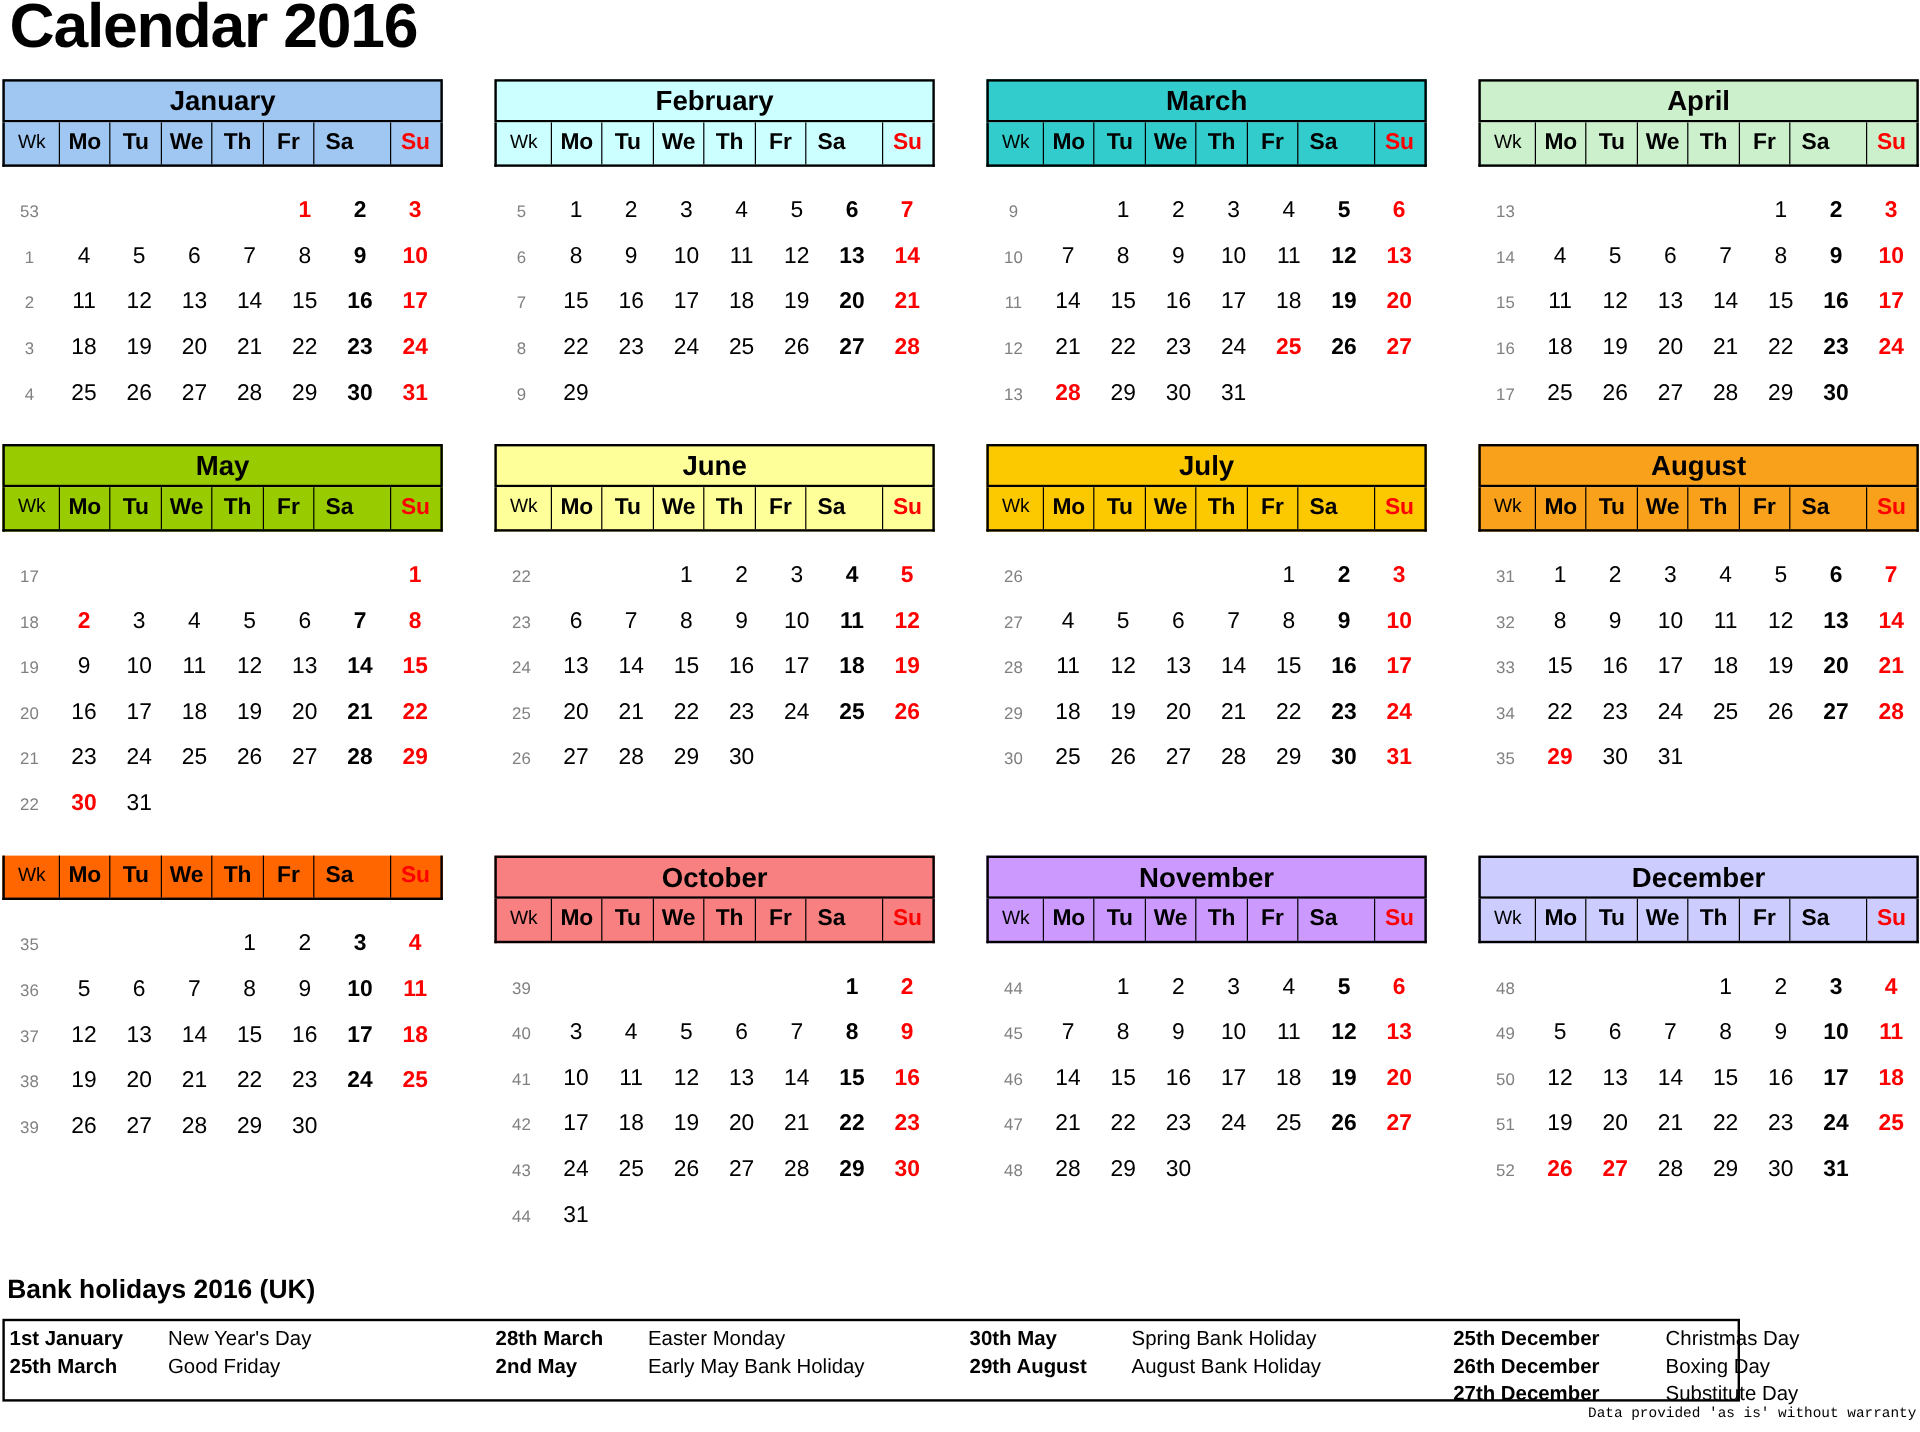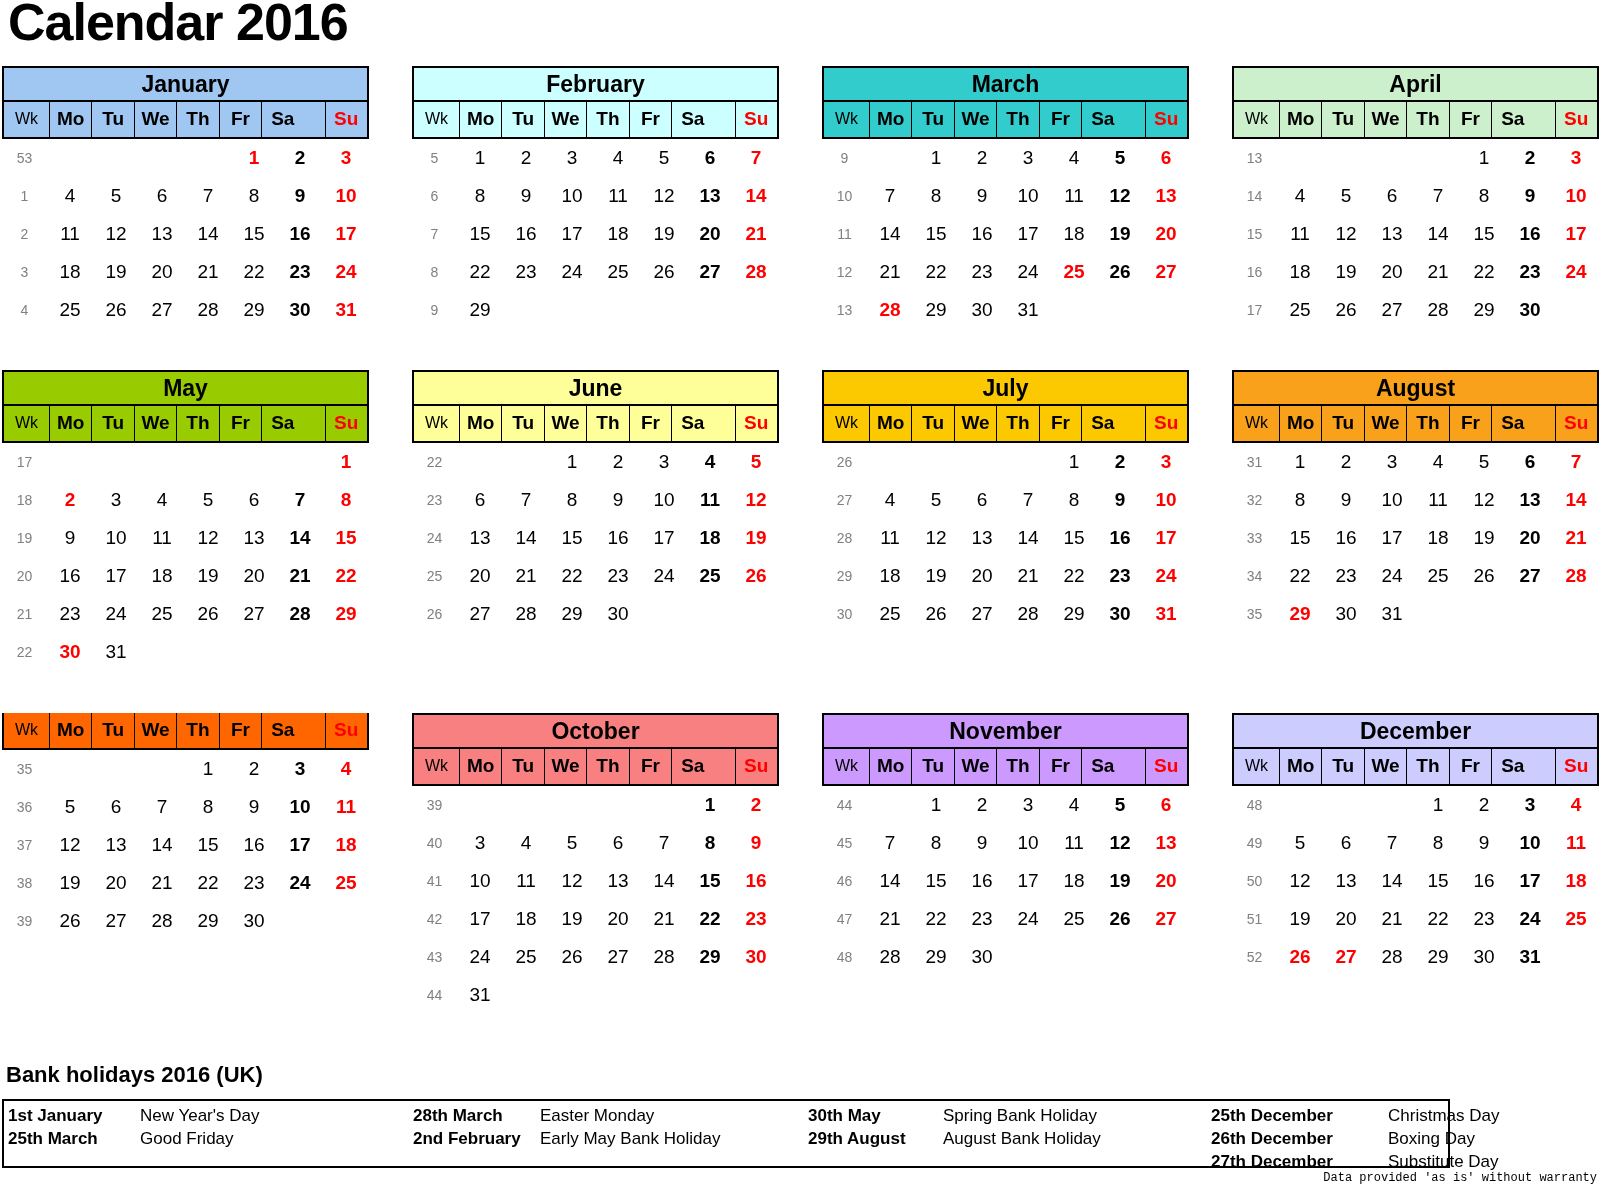--- a/index.html
+++ b/index.html
@@ -25,21 +25,21 @@
     background:var(--hdr);height:37px;
   }
   .wh-cell{
     box-sizing:border-box;flex:1;border-left:1px solid #000;
     text-align:center;line-height:33px;font-weight:bold;font-size:19px;
   }
   .wh-cell:first-child{border-left:none;}
   .wh-wk{flex:0 0 45px;font-weight:normal;color:#000000;font-size:16px;}
   .red-text{color:#ff0000;margin-left:21px;}
 
-  .day-grid{padding-top:0;}
+  .day-grid{padding-top:18px;}
   .day-row{display:flex;height:38px;align-items:center;}
   .wk-num{flex:0 0 45px;text-align:center;font-size:14px;color:#808080;}
   .day{flex:1;text-align:center;font-size:19px;}
   .bold-day{font-weight:bold;}
   .red-day{font-weight:bold;color:#ff0000;}
 
   .bh-title{position:absolute;left:6px;top:1062px;margin:0;font-size:22px;font-weight:bold;}
   .bh-box{
     position:absolute;left:2px;top:1099px;width:1448px;height:69px;
     box-sizing:border-box;border:2px solid #000;
@@ -869,21 +869,21 @@
   </div>
 
 <h2 class="bh-title">Bank holidays 2016 (UK)</h2>
 <div class="bh-box">
   <div class="bh-col bh-col1">
       <div class="bh-entry"><span class="bh-date">1st January</span><span class="bh-name">New Year's Day</span></div>
       <div class="bh-entry"><span class="bh-date">25th March</span><span class="bh-name">Good Friday</span></div>
     </div>
   <div class="bh-col bh-col2">
       <div class="bh-entry"><span class="bh-date">28th March</span><span class="bh-name">Easter Monday</span></div>
-      <div class="bh-entry"><span class="bh-date">2nd February</span><span class="bh-name">Early May Bank Holiday</span></div>
+      <div class="bh-entry"><span class="bh-date">2nd May</span><span class="bh-name">Early May Bank Holiday</span></div>
     </div>
   <div class="bh-col bh-col3">
       <div class="bh-entry"><span class="bh-date">30th May</span><span class="bh-name">Spring Bank Holiday</span></div>
       <div class="bh-entry"><span class="bh-date">29th August</span><span class="bh-name">August Bank Holiday</span></div>
     </div>
   <div class="bh-col bh-col4">
       <div class="bh-entry"><span class="bh-date">25th December</span><span class="bh-name">Christmas Day</span></div>
       <div class="bh-entry"><span class="bh-date">26th December</span><span class="bh-name">Boxing Day</span></div>
       <div class="bh-entry"><span class="bh-date">27th December</span><span class="bh-name">Substitute Day</span></div>
     </div>

